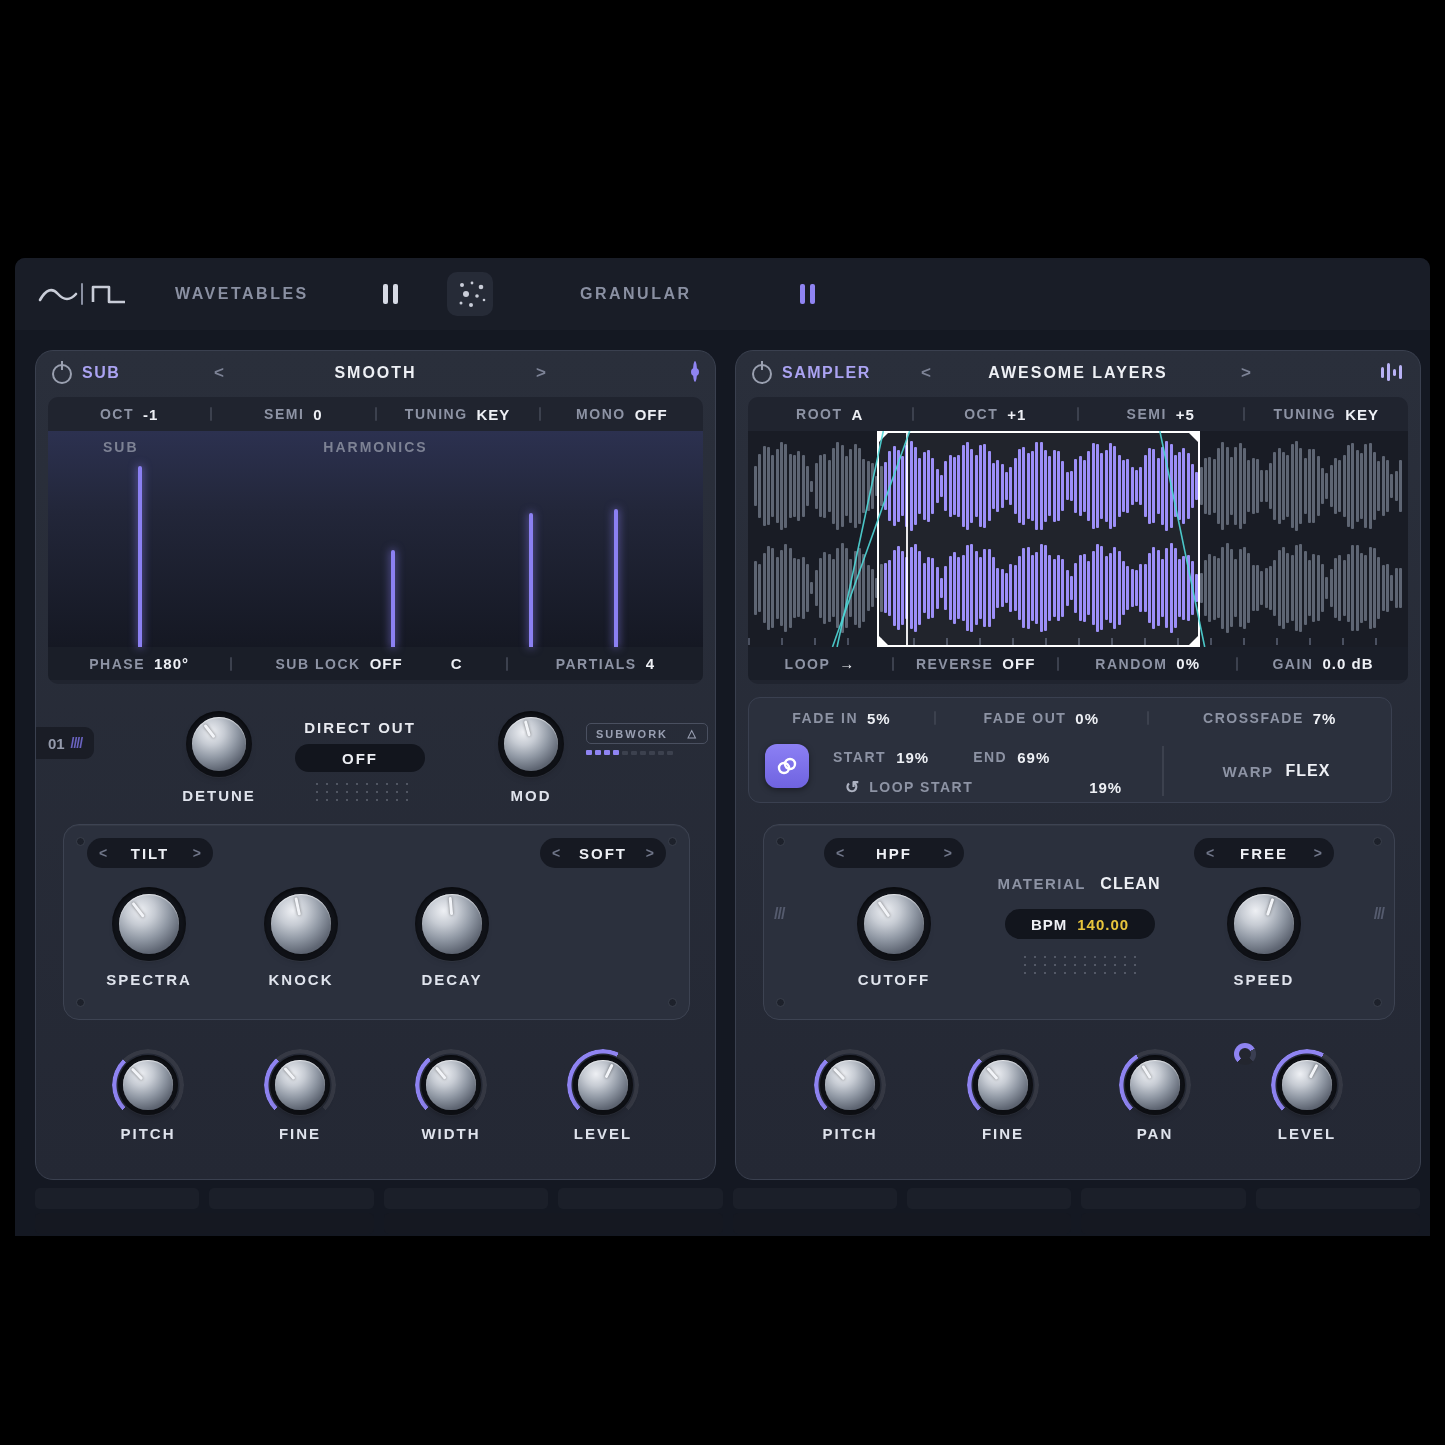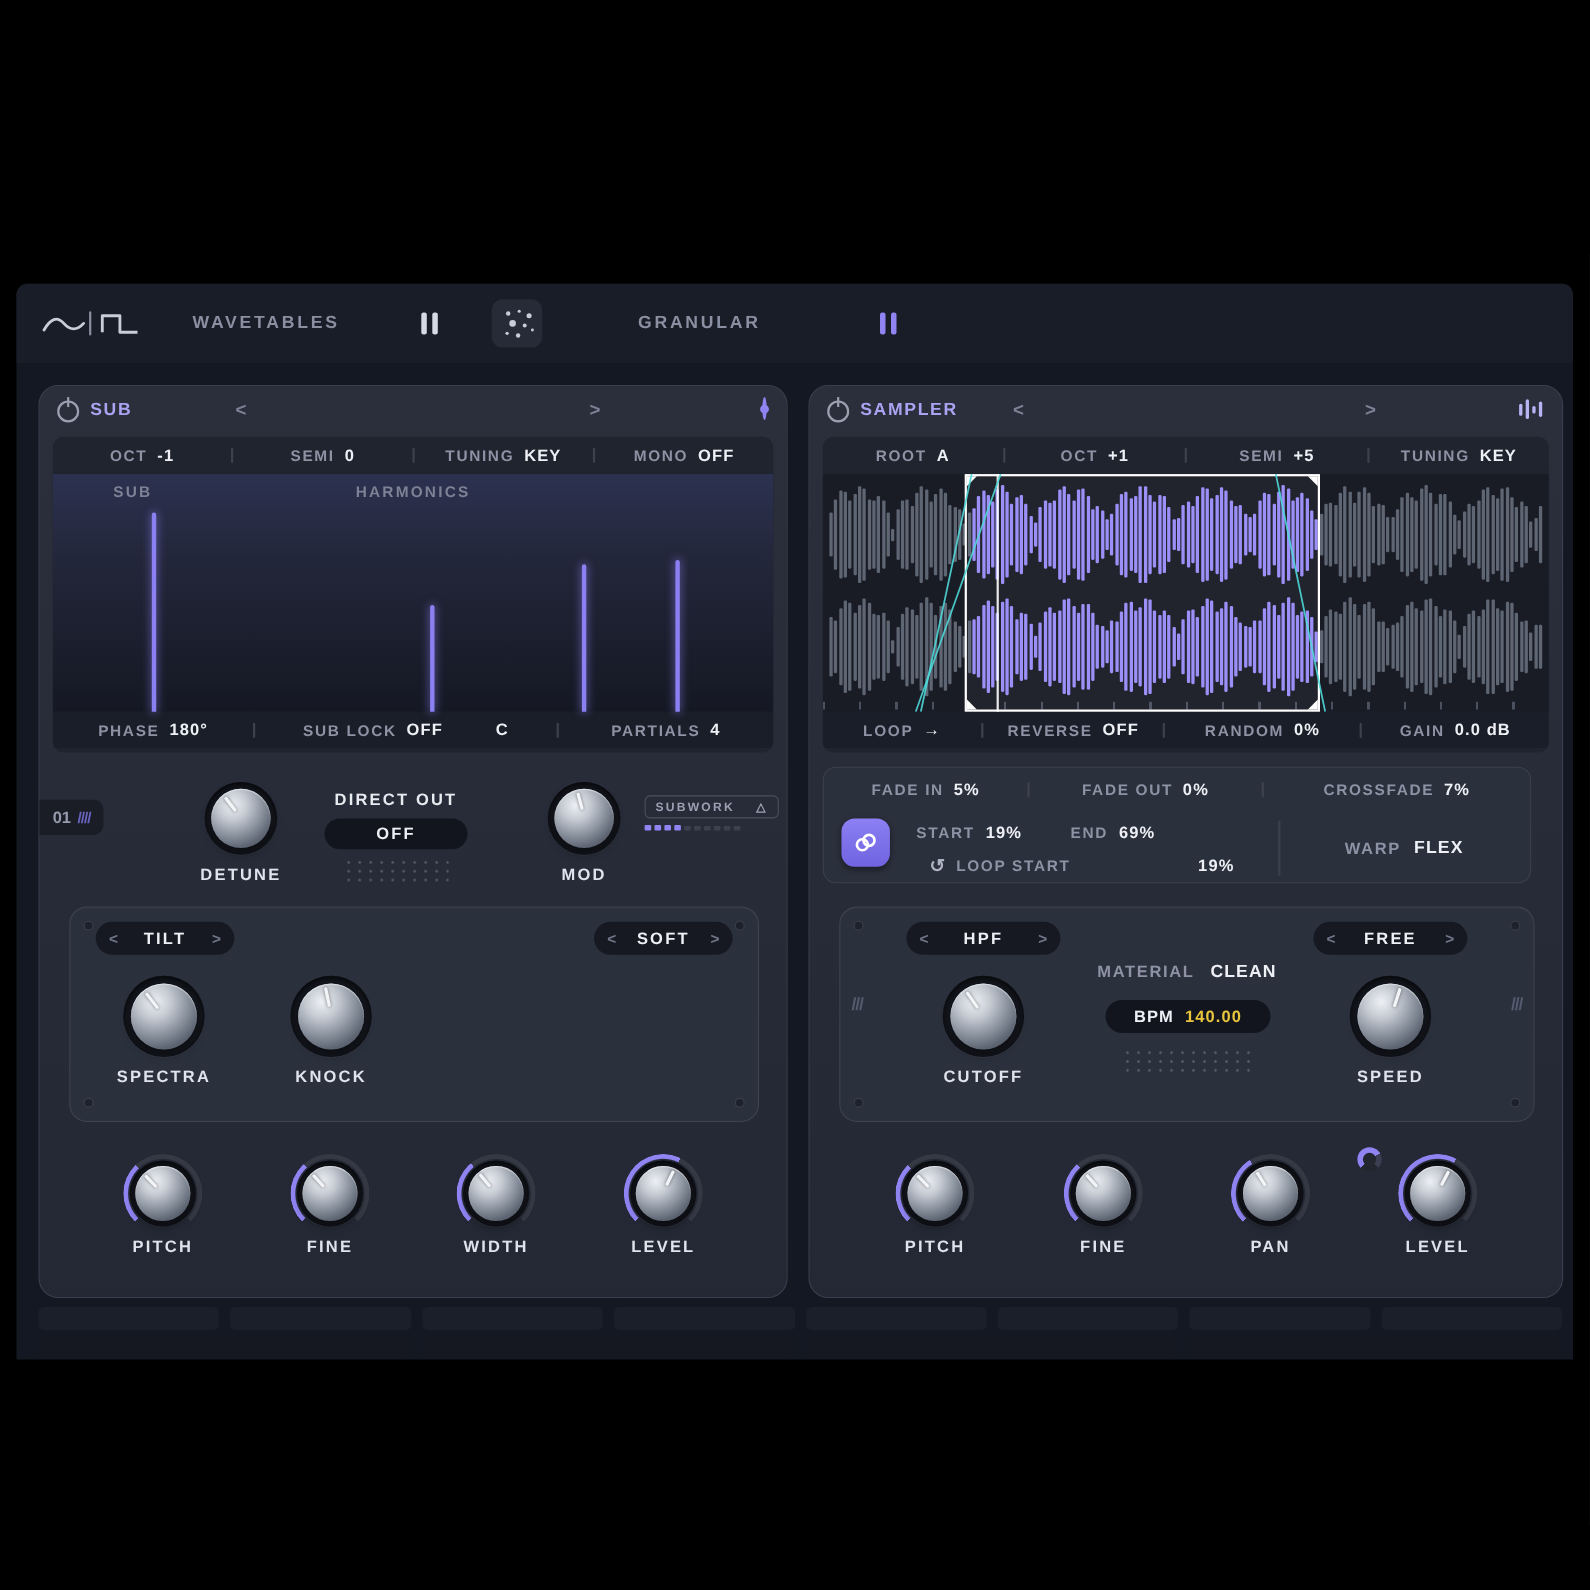--- a/index.html
+++ b/index.html
@@ -200,20 +200,21 @@
         <i></i>
       </div>
 
   </div>
 
   <section class="panel" id="panel-sub">
     <div class="hdr">
       <span class="power"></span>
       <span class="title">SUB</span>
       <span class="chev" style="left:178px">&lt;</span>
+      <span class="preset">SMOOTH</span>
       <span class="chev" style="left:500px">&gt;</span>
       <span class="hdr-right">
         <span class="target-ring purple"></span>
       </span>
     </div>
 
     <div class="osc-card">
       <div class="prow">
         <div class="pgroup">
           <span class="lbl">OCT</span>
@@ -345,20 +346,29 @@
         </div>
       <div class="knob-unit" style="left:182px;top:62px">
           <div class="knob" style="height: 74px; width: 74px;">
             <div class="knob-face"></div>
             <div class="knob-ptr" style="transform: rotate(-12deg);">
               <i></i>
             </div>
           </div>
           <div class="knob-label">KNOCK</div>
         </div>
+      <div class="knob-unit" style="left:333px;top:62px">
+          <div class="knob" style="height: 74px; width: 74px;">
+            <div class="knob-face"></div>
+            <div class="knob-ptr" style="transform: rotate(-5deg);">
+              <i></i>
+            </div>
+          </div>
+          <div class="knob-label">DECAY</div>
+        </div>
     </div>
 
     <div class="knob-unit" style="left:57px;top:704px">
         <div class="knob" style="height: 60px; width: 60px;">
           <div class="knob-arc" style="background: conic-gradient(from 225deg, rgb(143, 132, 242) 0deg, rgb(143, 132, 242) 91deg, rgba(255, 255, 255, 0.08) 91deg, rgba(255, 255, 255, 0.08) 270deg, transparent 270deg, transparent 360deg);"></div>
           <div class="knob-face"></div>
           <div class="knob-ptr" style="transform: rotate(-44deg);">
             <i></i>
           </div>
         </div>
@@ -394,20 +404,21 @@
         </div>
         <div class="knob-label">LEVEL</div>
       </div>
   </section>
 
   <section class="panel" id="panel-sampler">
     <div class="hdr">
       <span class="power"></span>
       <span class="title">SAMPLER</span>
       <span class="chev" style="left:185px">&lt;</span>
+      <span class="preset">AWESOME LAYERS</span>
       <span class="chev" style="left:505px">&gt;</span>
       <span class="hdr-right">
         <span class="bars-icon purple">
             <i></i>
             <i></i>
             <i></i>
             <i></i>
           </span>
       </span>
     </div>

